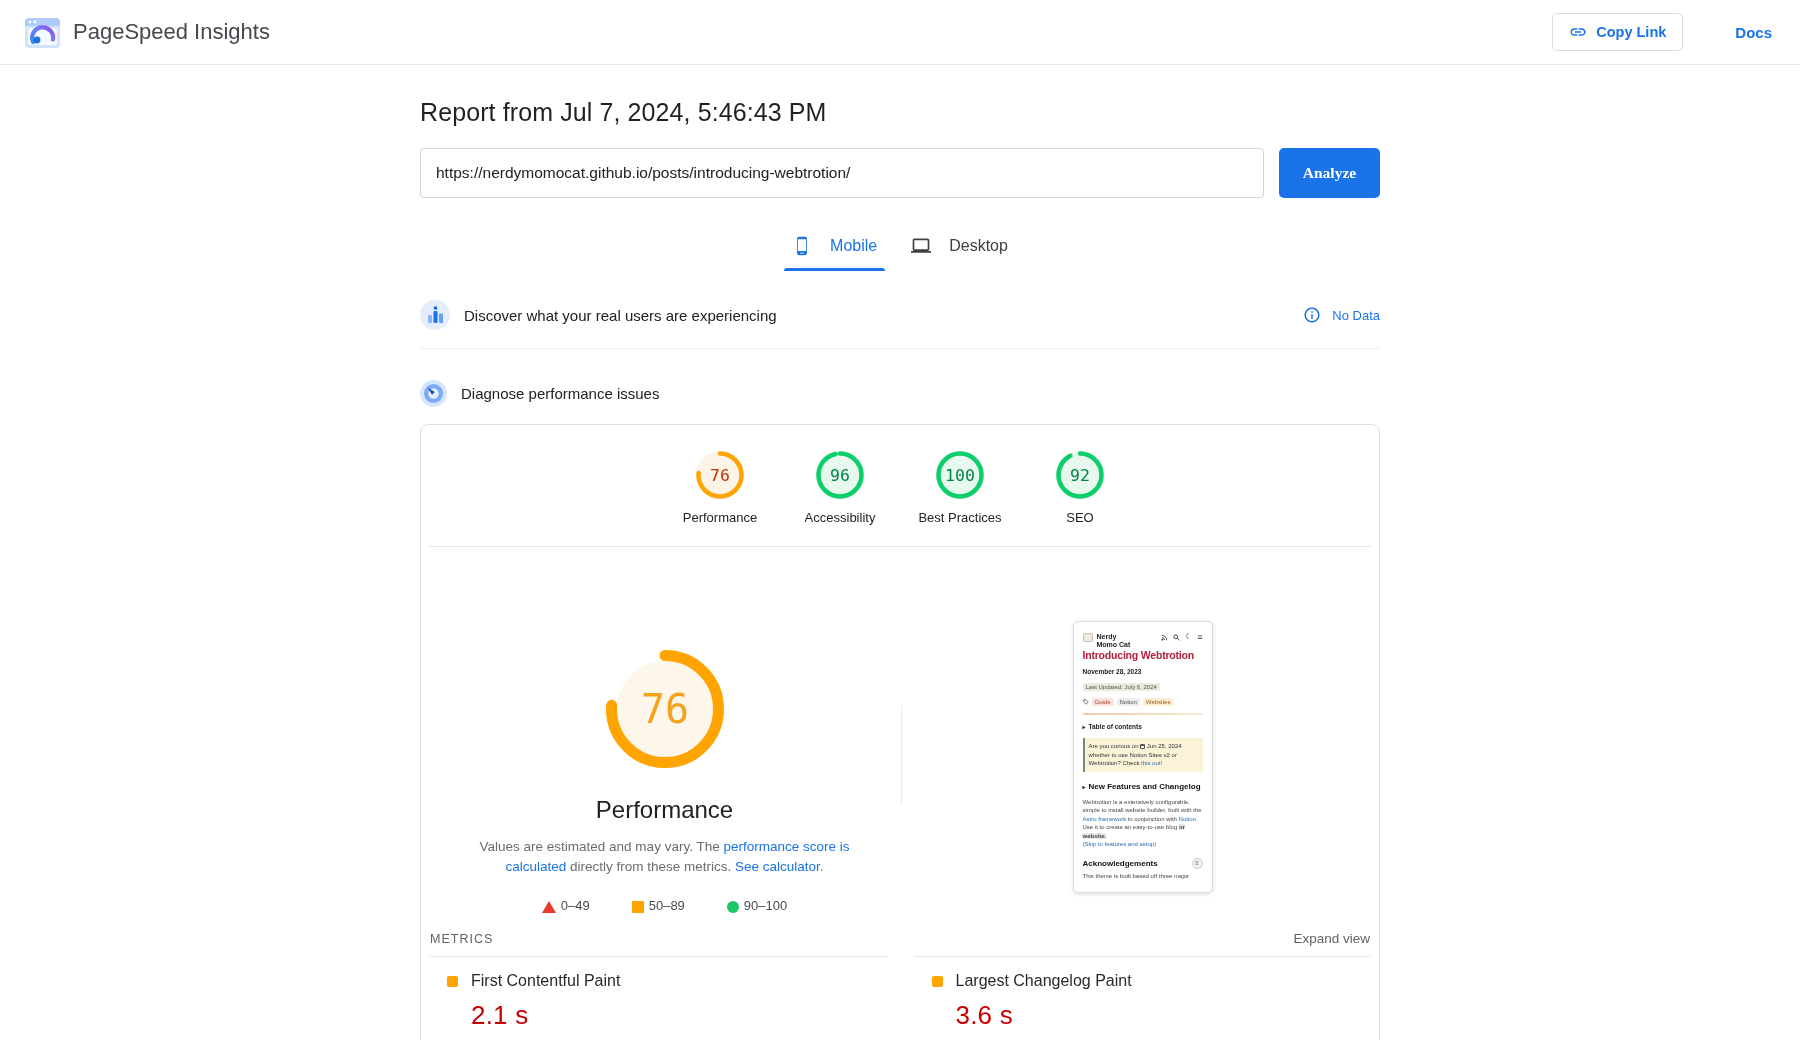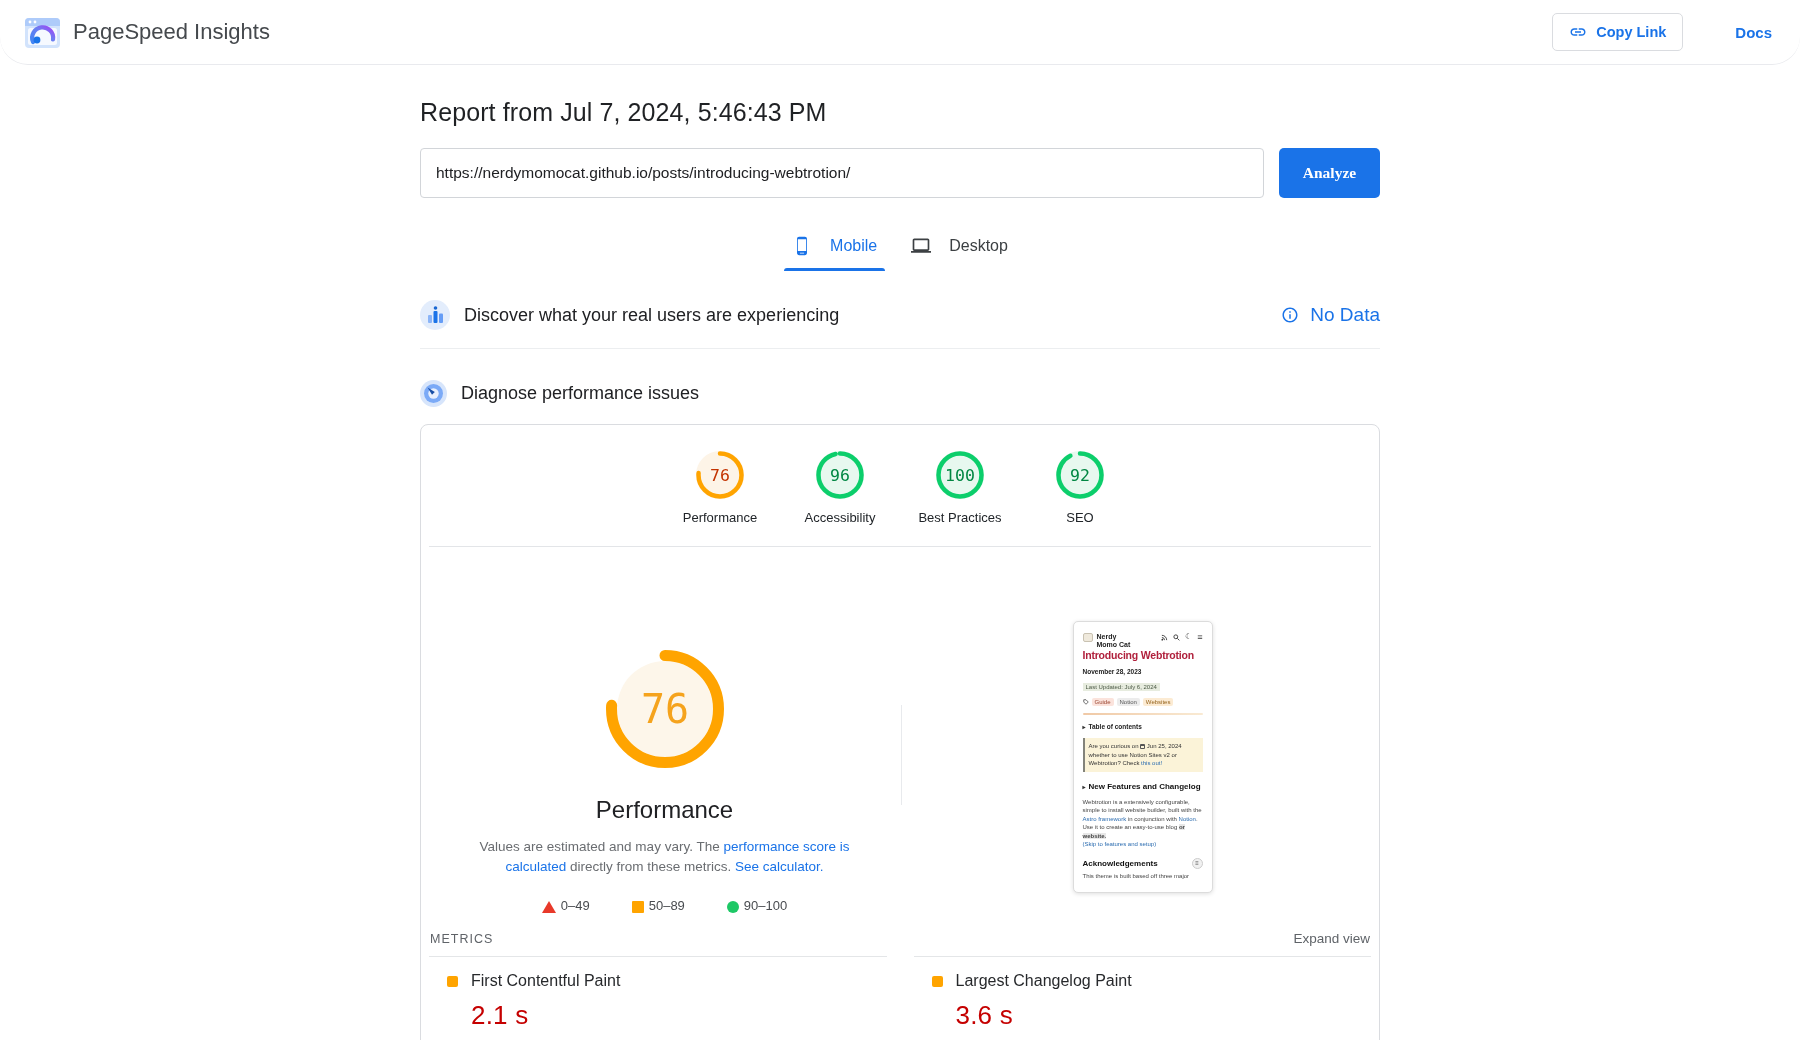--- a/index.html
+++ b/index.html
@@ -1,21 +1,21 @@
 <!DOCTYPE html>
 <html><head>
 <meta charset="utf-8">
 <style>
   * { box-sizing: border-box; margin: 0; padding: 0; }
   html, body { width: 1800px; height: 1040px; overflow: hidden; background: #fff;
     font-family: "Liberation Sans", sans-serif; color: #202124; }
 
   
   .header { height: 65px; display: flex; align-items: center; padding: 0 28px 0 24px;
-    border-bottom: 1px solid #e9eaee; border-radius: 28px; }
+    border-bottom: 1px solid #e9eaee; }
   .logo { width: 37px; height: 33px; display: block; }
   .app-title { font-size: 22px; color: #45494d; margin-left: 12px; font-weight: 400; }
   .header-right { margin-left: auto; display: flex; align-items: center; gap: 28px; }
   .copy-link-btn { display: flex; align-items: center; gap: 9px; border: 1px solid #dadce0;
     border-radius: 5px; background: #fff; padding: 9px 16px; color: #1a73e8; font-size: 14.5px;
     font-weight: bold; font-family: inherit; cursor: pointer; }
   .docs-link { color: #1a73e8; font-size: 15px; font-weight: bold; text-decoration: none; cursor: pointer; margin-left: 24px; }
 
   
   .content { width: 960px; margin: 0 auto; padding-top: 33px; }
@@ -32,23 +32,23 @@
   .tab { display: flex; align-items: center; gap: 18px; padding: 12px 10px 15px; font-size: 16px;
     color: #3c4043; position: relative; cursor: pointer; }
   .tab .ticon { width: 20px; height: 20px; display: block; }
   .tab.active { color: #1a73e8; }
   .tab.active::after { content: ""; position: absolute; left: 2px; right: 2px; bottom: 0;
     height: 3px; border-radius: 3px 3px 0 0; background: #1a73e8; }
 
   
   .field-row { margin-top: 24px; display: flex; align-items: center; height: 40px; }
   .row-icon { width: 30px; height: 30px; display: block; }
-  .row-title { font-size: 18px; color: #202124; margin-left: 14px; }
+  .row-title { font-size: 15px; color: #202124; margin-left: 14px; }
   .no-data { margin-left: auto; display: flex; align-items: center; gap: 11px; color: #1a73e8;
-    font-size: 19px; cursor: pointer; }
+    font-size: 13px; cursor: pointer; }
   .hr { height: 1px; background: #eceef0; margin-top: 13px; }
   .lab-row { margin-top: 27px; display: flex; align-items: center; height: 34px; }
 
   
   .card { margin-top: 14px; border: 1px solid #dadce0; border-radius: 8px; padding: 0 8px 80px; }
 
   .cat-row { display: flex; justify-content: center; padding-top: 26px; }
   .cat { width: 120px; display: flex; flex-direction: column; align-items: center; cursor: pointer; }
   .cat-gauge { position: relative; width: 48px; height: 48px; }
   .gauge-arc { fill: none; stroke-linecap: round; }

